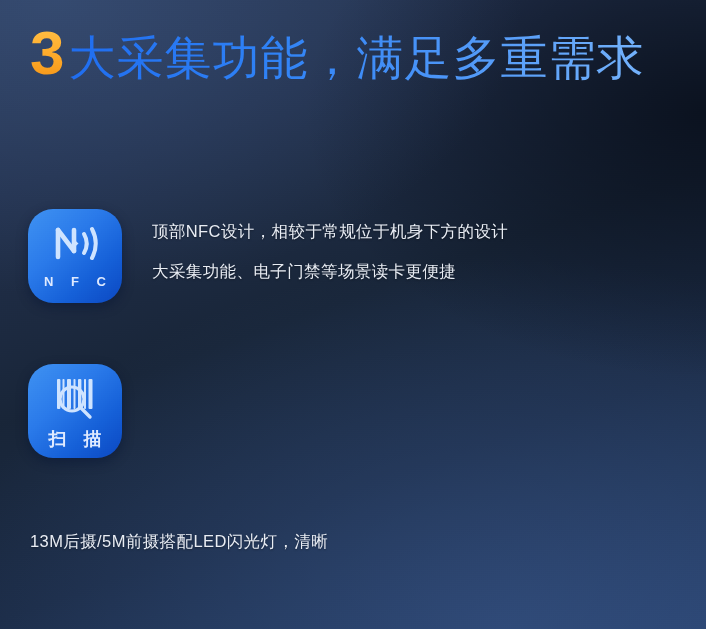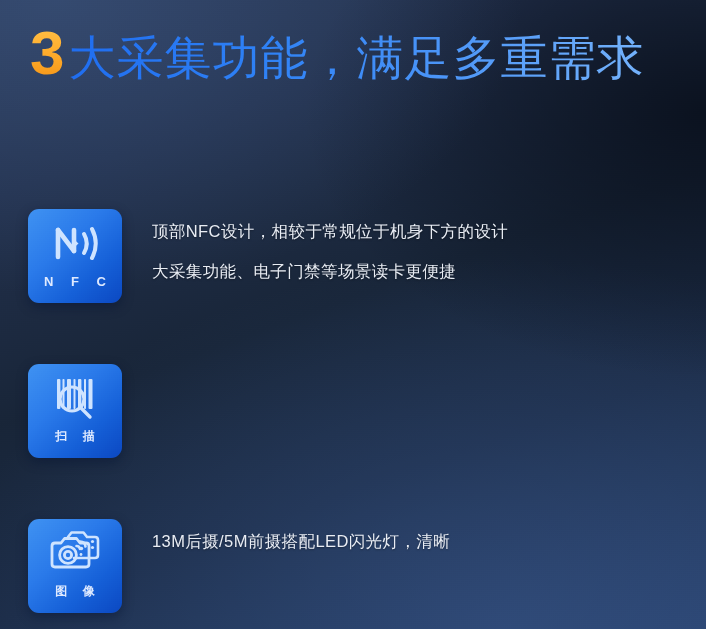--- a/index.html
+++ b/index.html
@@ -81,38 +81,38 @@
     align-items: flex-start;
     height: 155px;
   }
   .tile {
     position: relative;
     flex: 0 0 auto;
     width: 94px;
     height: 94px;
     margin-left: 28px;
     margin-top: 14px;
-    border-radius: 11px;
+    border-radius: 25px;
     background: linear-gradient(138deg, #3f92f2 0%, #2a7aea 38%, #1560d8 70%, #0b48c2 100%);
     box-shadow: 0 4px 12px rgba(4,18,48,0.45);
     display: flex;
     flex-direction: column;
     align-items: center;
     justify-content: flex-start;
     box-sizing: border-box;
     padding-top: 9px;
   }
   .tile-glyph {
     width: 62px;
     height: 50px;
     display: block;
   }
   .tile-label {
     margin-top: 7px;
-    font-size: 12px;
+    font-size: 18px;
     font-weight: bold;
     color: #dfeaff;
     letter-spacing: 6px;
     text-indent: 6px;
     line-height: 1;
     white-space: nowrap;
   }
   .tile-label.latin {
     font-size: 13px;
     letter-spacing: 7px;
@@ -179,38 +179,19 @@
             <rect x="44.5" y="6" width="4" height="30" rx="1"></rect>
           </g>
           <circle cx="28" cy="26" r="12" fill="none" stroke="#cfe4ff" stroke-width="3.2"></circle>
           <path d="M36.8 34.8 L46 44" stroke="#cfe4ff" stroke-width="3.4" stroke-linecap="round" fill="none"></path>
         </svg>
         <div class="tile-label">扫 描</div>
       </div>
     </div>
 
     <div class="feature-row">
-      <div class="tile">
-        <svg class="tile-glyph" viewBox="0 0 62 50">
-          <g fill="none" stroke="#cfe4ff" stroke-width="2.6" stroke-linejoin="round" stroke-linecap="round">
-            <path d="M24 9 L27.5 4.5 L39.5 4.5 L43 9 L51 9 Q54 9 54 12 L54 27 Q54 30 51 30 L30 30"></path>
-            <path d="M36 13.5 Q41 13.5 41.5 18.5"></path>
-            <path d="M32.5 18 Q35.5 18 36 21"></path>
-            <circle cx="48.5" cy="13.5" r="1.6" fill="#cfe4ff" stroke="none"></circle>
-            <circle cx="48.5" cy="19.5" r="1.6" fill="#cfe4ff" stroke="none"></circle>
-          </g>
-          <g fill="none" stroke="#cfe4ff" stroke-width="2.8" stroke-linejoin="round" stroke-linecap="round">
-            <path d="M8 18 Q8 15 11 15 L17 15 L20.5 10.5 L32.5 10.5 L36 15 L42 15 Q45 15 45 18 L45 36 Q45 39 42 39 L11 39 Q8 39 8 36 Z"></path>
-            <circle cx="24" cy="27" r="8.4"></circle>
-            <circle cx="24" cy="27" r="3.6"></circle>
-            <circle cx="37.5" cy="20.5" r="1.7" fill="#cfe4ff" stroke="none"></circle>
-            <circle cx="37" cy="26.5" r="1.4" fill="#cfe4ff" stroke="none"></circle>
-          </g>
-        </svg>
-        <div class="tile-label">图 像</div>
-      </div>
       <div class="feature-text">
         <div>13M后摄/5M前摄搭配LED闪光灯，清晰</div>
       </div>
     </div>
 
   </div>
 </div>
 
 </body></html>

